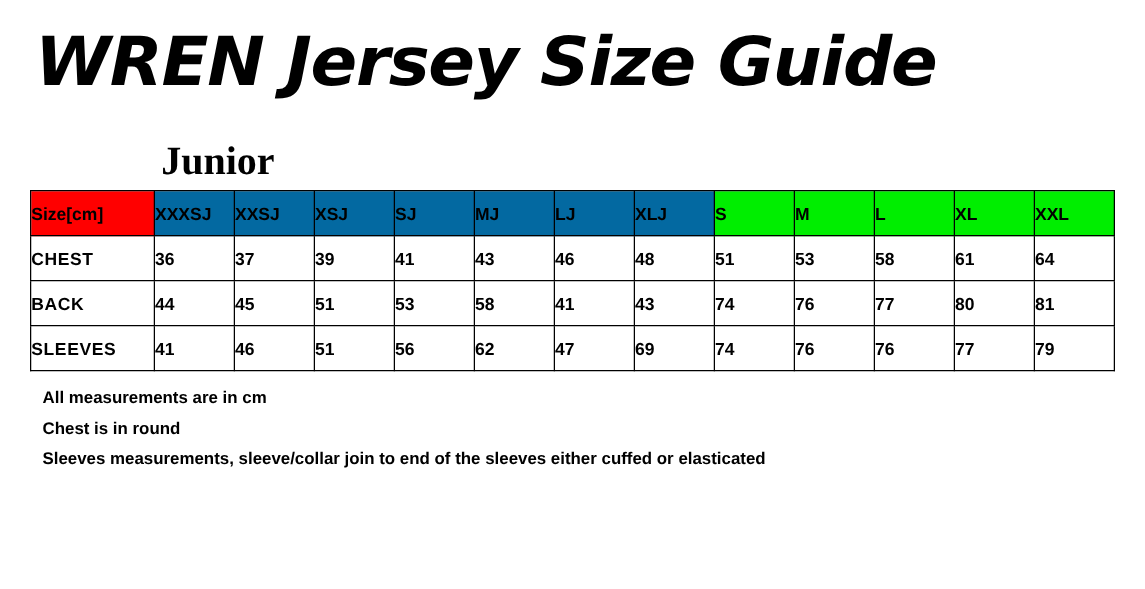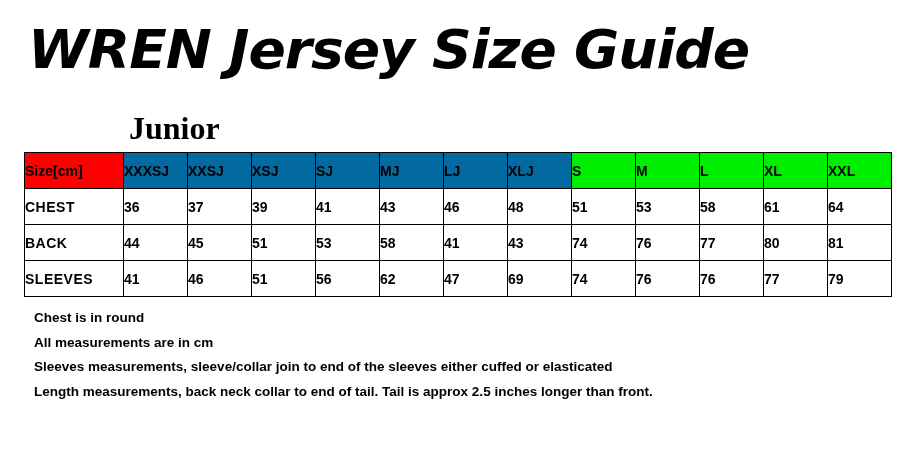--- a/index.html
+++ b/index.html
@@ -185,19 +185,18 @@
         <td class="val">74</td>
         <td class="val">76</td>
         <td class="val">76</td>
         <td class="val">77</td>
         <td class="val">79</td>
       </tr>
     </tbody>
   </table>
 
   <div class="notes">
+    <div class="note">All measurements are in cm</div>
     <div class="note">Chest is in round</div>
-    <div class="note">All measurements are in cm</div>
     <div class="note">Sleeves measurements, sleeve/collar join to end of the sleeves either cuffed or elasticated</div>
-    <div class="note">Length measurements, back neck collar to end of tail. Tail is approx 2.5 inches longer than front.</div>
   </div>
 
 </div>
 
 </body></html>

